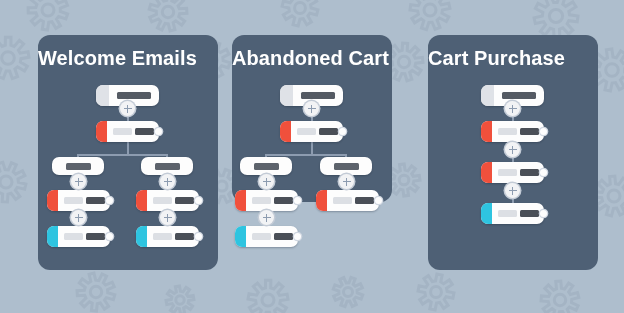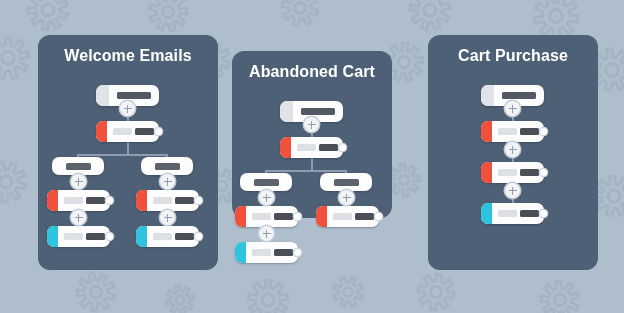--- a/index.html
+++ b/index.html
@@ -15,23 +15,22 @@
   #gears{position:absolute;left:0;top:0;width:624px;height:313px;}
 
   
   .panel{
     position:absolute;
     background:#4e6075;
     border-radius:12px;
   }
   .panel-title{
     position:absolute;left:0;top:12px;width:100%;
-    text-align:center;
     color:#ffffff;
-    font-size:16px;
+    font-size:20px;
     font-weight:bold;
     letter-spacing:.1px;
     white-space:nowrap;
   }
 
   
   .flow{position:absolute;left:0;top:0;width:100%;height:100%;}
 
   
   .conn{position:absolute;background:#8d9cb0;}
@@ -224,21 +223,21 @@
             <span class="bar b2"></span>
             <span class="dot"></span>
           </div>
           <div class="plus" style="left: 82px; top: 66px;"></div>
           <div class="plus" style="left: 33px; top: 139px;"></div>
           <div class="plus" style="left: 122px; top: 139px;"></div>
           <div class="plus" style="left: 33px; top: 175px;"></div>
           <div class="plus" style="left: 122px; top: 175px;"></div>
         </div>
       </div>
-      <div class="panel" style="left: 232px; top: 51px; width: 160px; height: 167px;">
+      <div class="panel" style="left: 232px; top: 35px; width: 160px; height: 167px;">
         <div class="panel-title">Abandoned Cart</div>
         <div class="flow">
           <div class="conn v" style="left: 78.5px; top: 71px; width: 2px; height: 15px;"></div>
           <div class="conn v" style="left: 78.5px; top: 107px; width: 2px; height: 12px;"></div>
           <div class="conn h" style="left: 33px; top: 119px; width: 82px; height: 2px;"></div>
           <div class="conn v" style="left: 33px; top: 119px; width: 2px; height: 3px;"></div>
           <div class="conn v" style="left: 113px; top: 119px; width: 2px; height: 3px;"></div>
           <div class="conn v" style="left: 33px; top: 140px; width: 2px; height: 15px;"></div>
           <div class="conn v" style="left: 113px; top: 140px; width: 2px; height: 15px;"></div>
           <div class="conn v" style="left: 33.5px; top: 176px; width: 2px; height: 15px;"></div>

